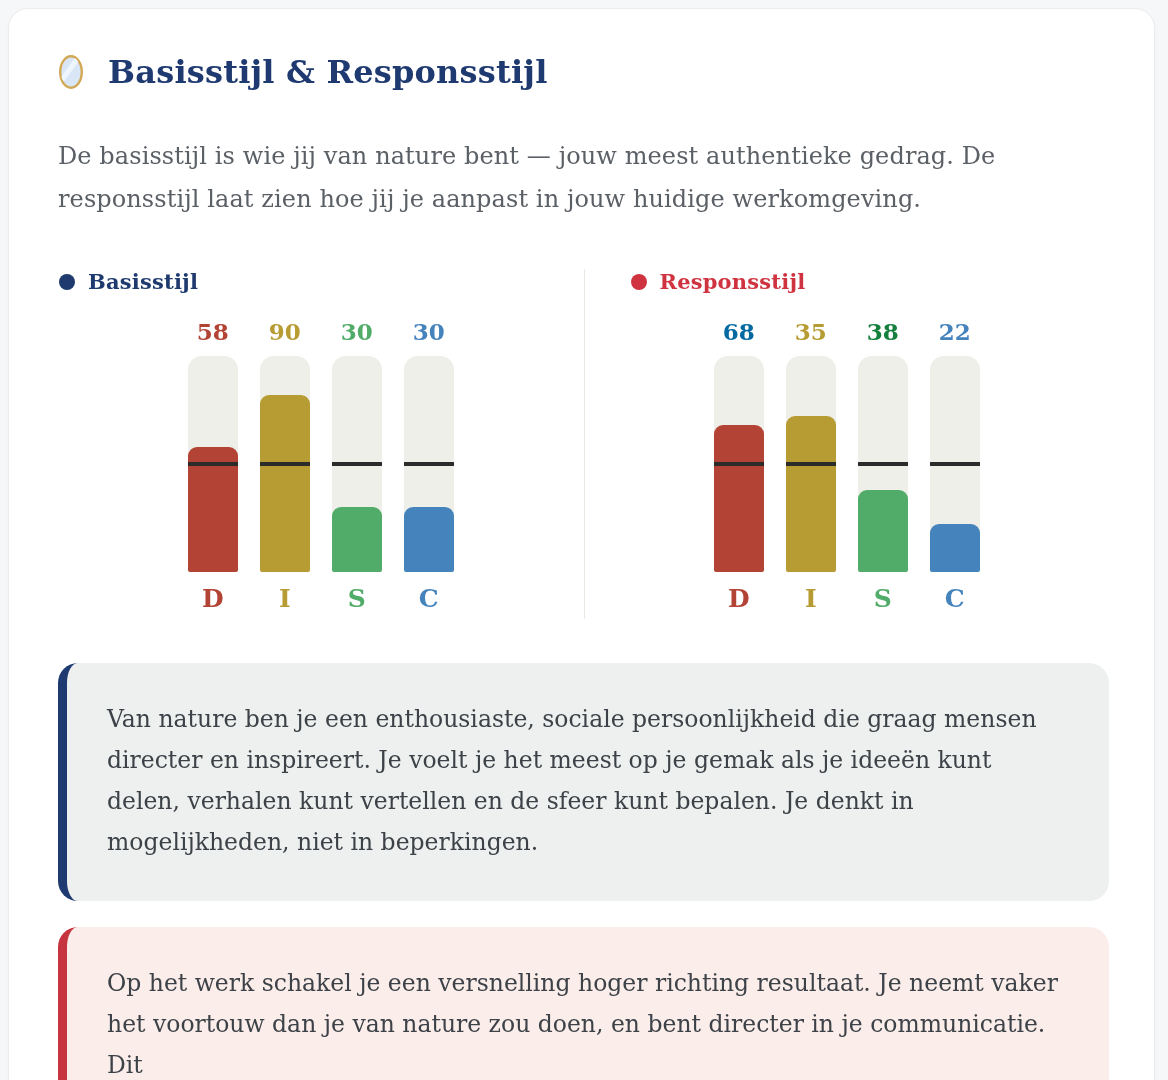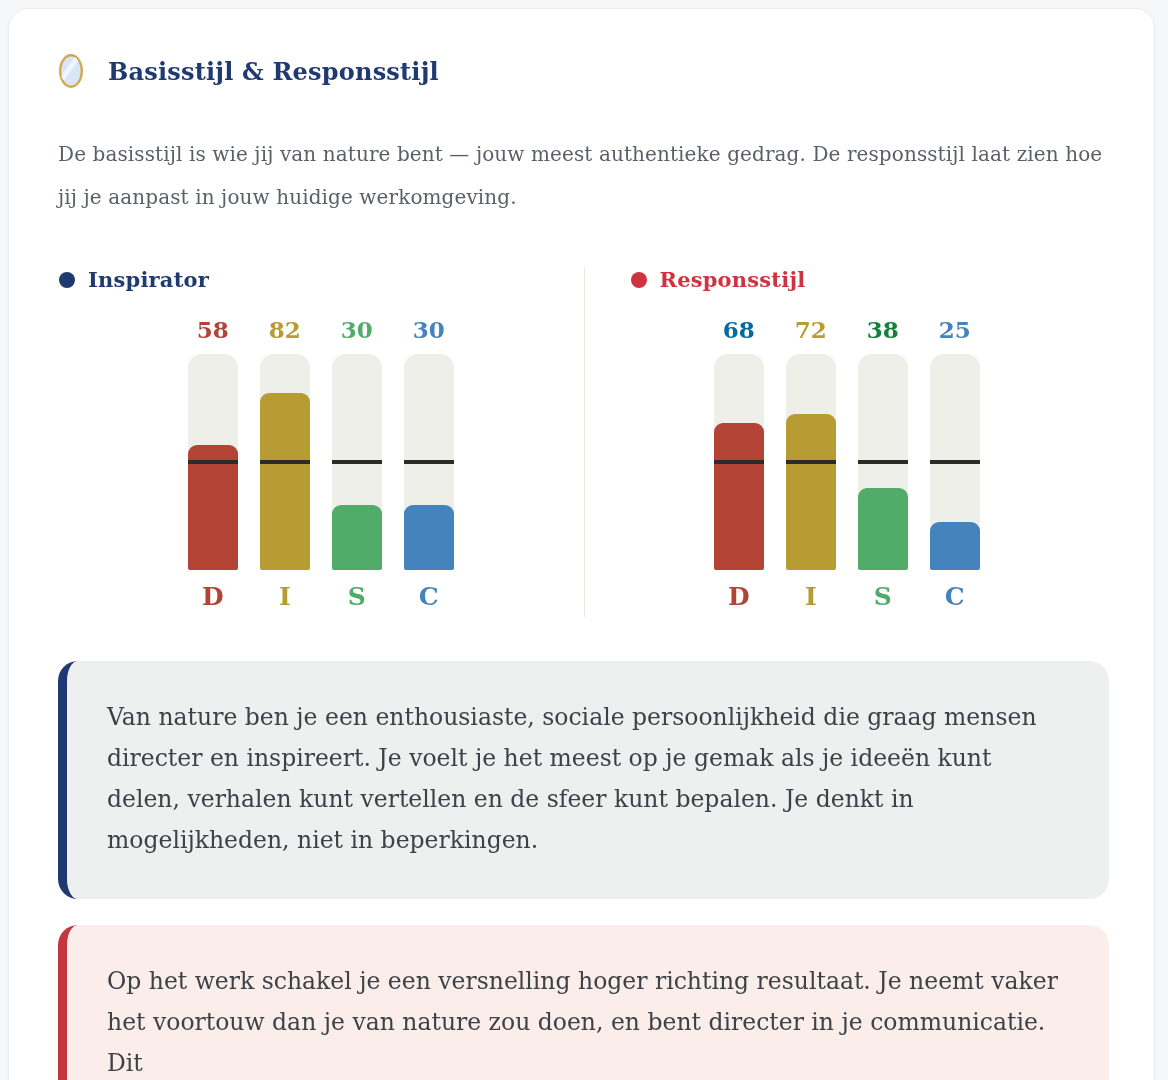--- a/index.html
+++ b/index.html
@@ -9,25 +9,25 @@
     font-family:"DejaVu Serif","Liberation Serif",serif;
   }
   .card {
     position:absolute; left:8px; top:8px; width:1147px; height:1200px;
     background:#ffffff; border:1px solid #ececec; border-radius:20px;
     box-shadow:0 1px 3px rgba(0,0,0,0.04);
     padding:44px 45px 40px 49px;
   }
   
   .hdr { display:flex; align-items:center; gap:24px; margin-bottom:44px; }
-  .hdr h1 { font-size:24px; font-weight:bold; color:#1f3a70; letter-spacing:0.2px; }
+  .hdr h1 { font-size:32px; font-weight:bold; color:#1f3a70; letter-spacing:0.2px; }
   .mirror { width:26px; height:36px; flex:0 0 auto; }
   
   .intro {
-    font-size:20px; line-height:43px; color:#5b6066;
+    font-size:24px; line-height:43px; color:#5b6066;
     max-width:1065px; margin-bottom:48px; letter-spacing:0.1px;
   }
   
   .charts { display:flex; margin-bottom:44px; }
   .chart-panel { width:50%; padding-bottom:6px; }
   .chart-panel + .chart-panel { border-left:1px solid #e9e9e4; }
   .legend { display:flex; align-items:center; gap:13px; margin-bottom:24px; padding-left:1px; }
   .chart-panel + .chart-panel .legend { padding-left:46px; }
   .legend-dot { width:16px; height:16px; border-radius:50%; flex:0 0 auto; }
   .legend-label { font-size:21px; font-weight:bold; letter-spacing:0.2px; }
@@ -71,33 +71,33 @@
     </svg>
     <h1>Basisstijl &amp; Responsstijl</h1>
   </div>
 
   <p class="intro">De basisstijl is wie jij van nature bent — jouw meest authentieke gedrag. De responsstijl laat zien hoe jij je aanpast in jouw huidige werkomgeving.</p>
 
   <div class="charts">
     <div class="chart-panel">
       <div class="legend">
         <span class="legend-dot" style="background: rgb(30, 58, 110);"></span>
-        <span class="legend-label" style="color: rgb(30, 58, 110);">Inspirator</span>
+        <span class="legend-label" style="color: rgb(30, 58, 110);">Basisstijl</span>
       </div>
       <div class="bars">
           <div class="bar-col">
             <div class="bar-value" style="color: rgb(179, 67, 53);">58</div>
             <div class="bar-track" style="background: rgb(239, 239, 233);">
               <div class="bar-fill" style="height: 58%; background: rgb(179, 67, 53);"></div>
               <div class="bar-midline" style="background: rgb(43, 43, 43); bottom: calc(50% - 2px);"></div>
             </div>
             <div class="bar-cat" style="color: rgb(179, 67, 53);">D</div>
           </div>
           <div class="bar-col">
-            <div class="bar-value" style="color: rgb(183, 156, 51);">82</div>
+            <div class="bar-value" style="color: rgb(183, 156, 51);">90</div>
             <div class="bar-track" style="background: rgb(239, 239, 233);">
               <div class="bar-fill" style="height: 82%; background: rgb(183, 156, 51);"></div>
               <div class="bar-midline" style="background: rgb(43, 43, 43); bottom: calc(50% - 2px);"></div>
             </div>
             <div class="bar-cat" style="color: rgb(183, 156, 51);">I</div>
           </div>
           <div class="bar-col">
             <div class="bar-value" style="color: rgb(82, 172, 105);">30</div>
             <div class="bar-track" style="background: rgb(239, 239, 233);">
               <div class="bar-fill" style="height: 30%; background: rgb(82, 172, 105);"></div>
@@ -123,37 +123,37 @@
       <div class="bars">
           <div class="bar-col">
             <div class="bar-value" style="color: #0369a1;">68</div>
             <div class="bar-track" style="background: rgb(239, 239, 233);">
               <div class="bar-fill" style="height: 68%; background: rgb(179, 67, 53);"></div>
               <div class="bar-midline" style="background: rgb(43, 43, 43); bottom: calc(50% - 2px);"></div>
             </div>
             <div class="bar-cat" style="color: rgb(179, 67, 53);">D</div>
           </div>
           <div class="bar-col">
-            <div class="bar-value" style="color: rgb(183, 156, 51);">72</div>
+            <div class="bar-value" style="color: rgb(183, 156, 51);">35</div>
             <div class="bar-track" style="background: rgb(239, 239, 233);">
               <div class="bar-fill" style="height: 72%; background: rgb(183, 156, 51);"></div>
               <div class="bar-midline" style="background: rgb(43, 43, 43); bottom: calc(50% - 2px);"></div>
             </div>
             <div class="bar-cat" style="color: rgb(183, 156, 51);">I</div>
           </div>
           <div class="bar-col">
             <div class="bar-value" style="color: #15803d;">38</div>
             <div class="bar-track" style="background: rgb(239, 239, 233);">
               <div class="bar-fill" style="height: 38%; background: rgb(82, 172, 105);"></div>
               <div class="bar-midline" style="background: rgb(43, 43, 43); bottom: calc(50% - 2px);"></div>
             </div>
             <div class="bar-cat" style="color: rgb(82, 172, 105);">S</div>
           </div>
           <div class="bar-col">
-            <div class="bar-value" style="color: rgb(69, 131, 189);">25</div>
+            <div class="bar-value" style="color: rgb(69, 131, 189);">22</div>
             <div class="bar-track" style="background: rgb(239, 239, 233);">
               <div class="bar-fill" style="height: 22%; background: rgb(69, 131, 189);"></div>
               <div class="bar-midline" style="background: rgb(43, 43, 43); bottom: calc(50% - 2px);"></div>
             </div>
             <div class="bar-cat" style="color: rgb(69, 131, 189);">C</div>
           </div>
         </div>
     </div>
   </div>
 

